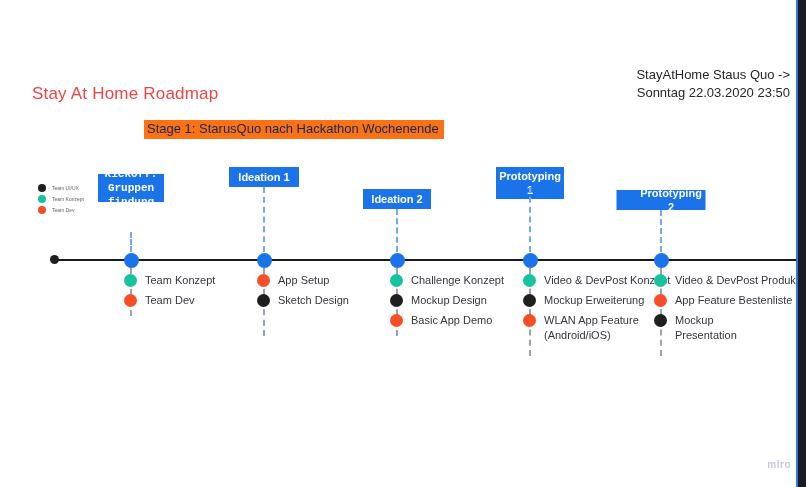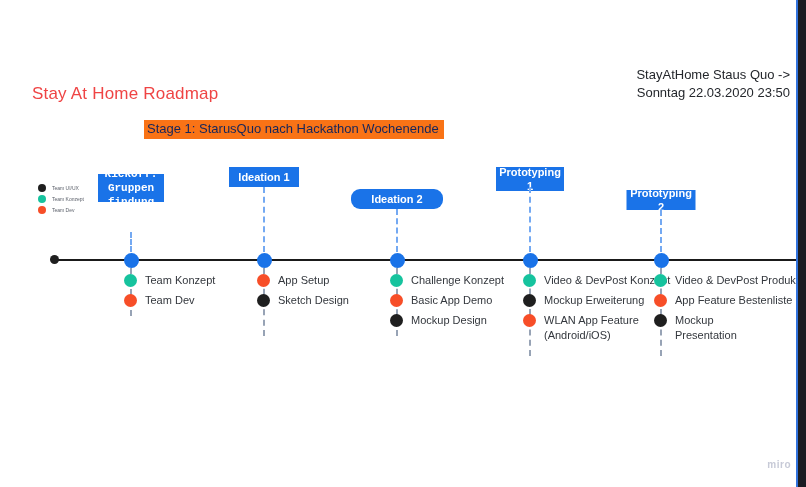--- a/index.html
+++ b/index.html
@@ -119,46 +119,46 @@
   </div>
 
   <div class="m-item">
     <span class="item-dot" style="background: rgb(31, 31, 31);"></span>
     <span class="item-text">Sketch Design</span>
   </div>
 </div>
   </div>
 
   <div class="milestone" style="left: 397px;">
-    <div class="m-box" style="width: 92px; height: 20px; top: 189px; border-radius: 9px;">
+    <div class="m-box" style="width: 68px; height: 20px; top: 189px;">
       <span class="m-box-text">Ideation 2</span>
     </div>
     <div class="dash dash-above" style="top: 209px; height: 43px;"></div>
     <div class="node-dot"></div>
     <div class="dash dash-below" style="top: 268px; height: 68px;"></div>
     <div class="m-items">
   <div class="m-item">
     <span class="item-dot" style="background: rgb(22, 195, 158);"></span>
     <span class="item-text">Challenge Konzept</span>
   </div>
 
   <div class="m-item">
+    <span class="item-dot" style="background: rgb(31, 31, 31);"></span>
+    <span class="item-text">Mockup Design</span>
+  </div>
+
+  <div class="m-item">
     <span class="item-dot" style="background: rgb(247, 78, 40);"></span>
     <span class="item-text">Basic App Demo</span>
   </div>
-
-  <div class="m-item">
-    <span class="item-dot" style="background: rgb(31, 31, 31);"></span>
-    <span class="item-text">Mockup Design</span>
-  </div>
 </div>
   </div>
 
   <div class="milestone" style="left: 530px;">
-    <div class="m-box" style="width: 68px; height: 24px; top: 167px;">
+    <div class="m-box" style="width: 68px; height: 32px; top: 167px;">
       <span class="m-box-text">Prototyping 1</span>
     </div>
     <div class="dash dash-above" style="top: 187px; height: 65px;"></div>
     <div class="node-dot"></div>
     <div class="dash dash-below" style="top: 268px; height: 88px;"></div>
     <div class="m-items">
   <div class="m-item">
     <span class="item-dot" style="background: rgb(22, 195, 158);"></span>
     <span class="item-text">Video &amp; DevPost Konzept</span>
   </div>
@@ -170,21 +170,21 @@
 
   <div class="m-item">
     <span class="item-dot" style="background: rgb(247, 78, 40);"></span>
     <span class="item-text">WLAN App Feature
 (Android/iOS)</span>
   </div>
 </div>
   </div>
 
   <div class="milestone" style="left: 661px;">
-    <div class="m-box" style="width: 69px; height: 20px; top: 190px;">
+    <div class="m-box" style="width: 69px; height: 20px; top: 190px; padding-left: 20px;">
       <span class="m-box-text">Prototyping 2</span>
     </div>
     <div class="dash dash-above" style="top: 210px; height: 42px;"></div>
     <div class="node-dot"></div>
     <div class="dash dash-below" style="top: 268px; height: 88px;"></div>
     <div class="m-items">
   <div class="m-item">
     <span class="item-dot" style="background: rgb(22, 195, 158);"></span>
     <span class="item-text">Video &amp; DevPost Produktion</span>
   </div>

